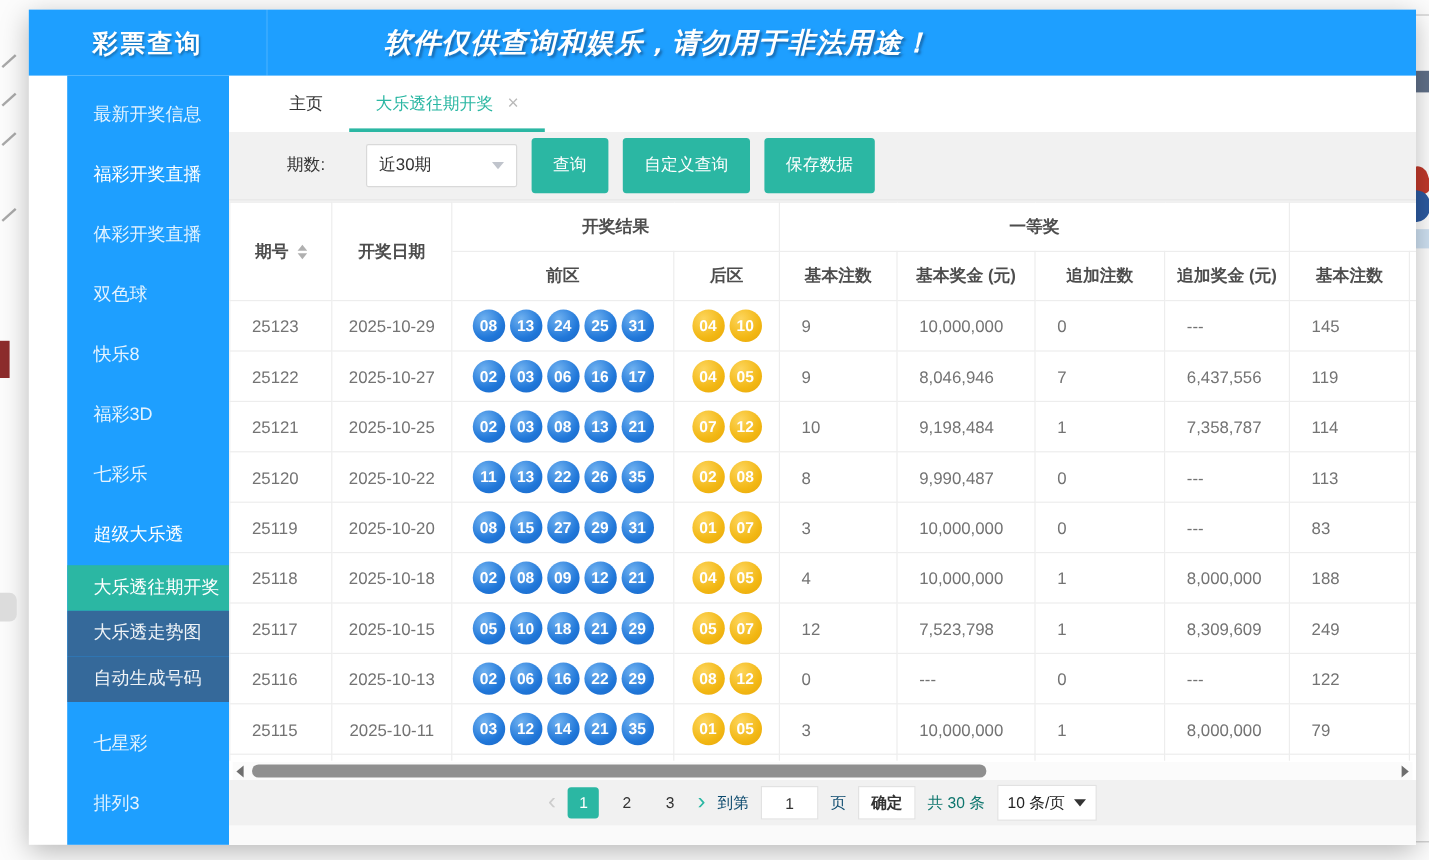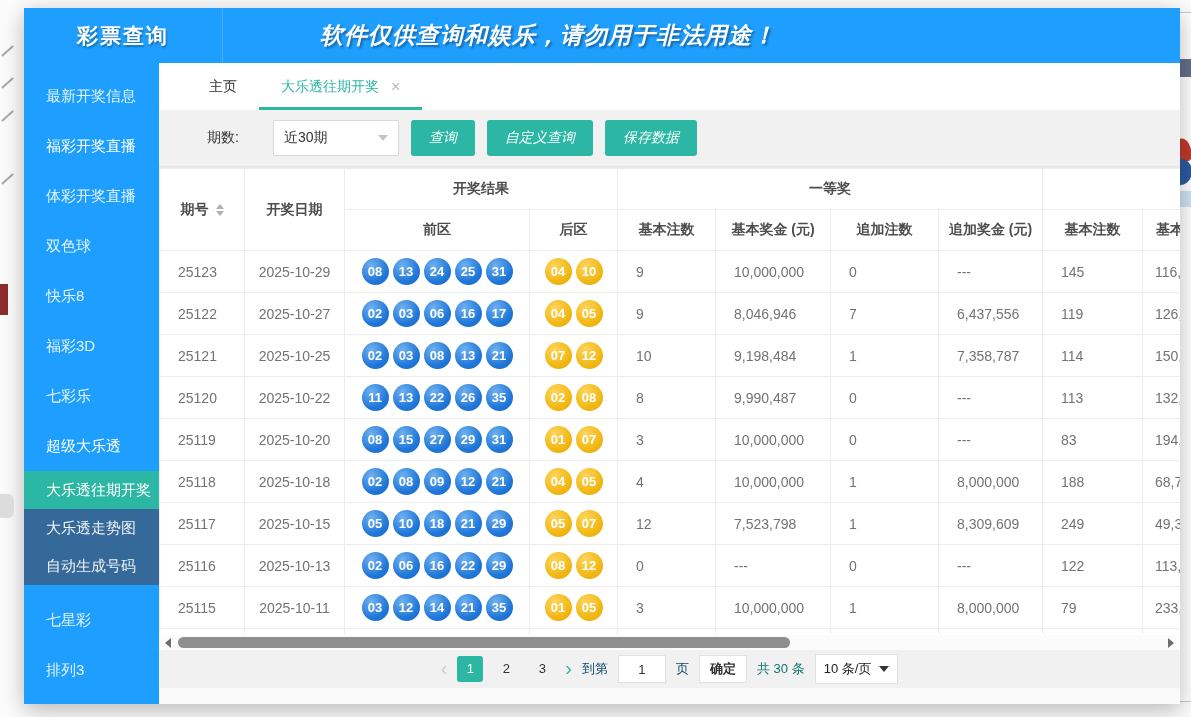--- a/index.html
+++ b/index.html
@@ -22,21 +22,21 @@
   .app-window{
     position:absolute;left:24px;top:8px;width:1156px;height:696px;background:#fff;
     box-shadow:0 6px 22px rgba(0,0,0,.28);z-index:2;display:flex;flex-direction:column;
   }
   
   .app-header{flex:0 0 55px;background:#1E9FFF;display:flex;align-items:center;position:relative;}
   .app-title-wrap{width:198px;height:100%;display:flex;align-items:center;justify-content:center;border-right:1px solid rgba(255,255,255,.18);}
   .app-title{color:#fff;font-size:21px;font-weight:700;letter-spacing:2px;text-shadow:1px 2px 2px rgba(0,0,0,.3);}
   .disclaimer{position:absolute;left:296px;top:0;height:55px;line-height:55px;color:#fff;font-size:23px;font-weight:700;font-style:italic;letter-spacing:1px;text-shadow:2px 2px 2px rgba(18,62,110,.55);white-space:nowrap;}
 
-  .app-body{flex:1;display:flex;min-height:0;}
+  .app-body{flex:1;display:flex;min-height:0;margin-left:32px;}
 
   
   .sidebar{flex:0 0 135px;background:#1E9FFF;padding-top:8px;overflow:hidden;}
   .side-item{height:50px;line-height:50px;padding-left:22px;color:rgba(255,255,255,.88);font-size:15px;cursor:pointer;white-space:nowrap;}
   .side-item.bright{color:#fff;font-weight:400;}
   .side-item.sub,.side-item.sub-active{height:38px;line-height:38px;background:#35699A;color:rgba(255,255,255,.92);}
   .side-item.sub-active{background:#2BB7A3;color:#fff;}
   .side-item.gap-top{margin-top:10px;}
 
   
@@ -47,21 +47,21 @@
   .tab{display:flex;align-items:center;padding:0 22px;font-size:14px;color:#333;position:relative;cursor:pointer;}
   .tab.active{color:#2BB7A3;}
   .tab.active::after{content:"";position:absolute;left:0;right:0;bottom:0;height:3px;background:#2BB7A3;}
   .tab .close{color:#b9b9b9;margin-left:12px;font-size:16px;line-height:1;}
 
   
   .querybar{flex:0 0 56px;background:#f1f1f1;border-bottom:1px solid #e6e6e6;display:flex;align-items:center;padding-left:48px;}
   .querybar .qlabel{font-size:14px;color:#333;}
   .select-box{width:104px;height:34px;background:#fff;border:1px solid #d9d9d9;border-radius:2px;display:flex;align-items:center;justify-content:space-between;padding:0 10px;font-size:14px;color:#333;margin-left:34px;cursor:pointer;}
   .caret-down{width:0;height:0;border-left:5px solid transparent;border-right:5px solid transparent;border-top:6px solid #c0c4cc;}
-  .btn{height:36px;background:#2BB7A3;color:#fff;border:none;border-radius:3px;font-size:14px;padding:0 18px;margin-left:12px;cursor:pointer;font-style:italic;}
+  .btn{height:46px;background:#2BB7A3;color:#fff;border:none;border-radius:3px;font-size:14px;padding:0 18px;margin-left:12px;cursor:pointer;}
   .btn:first-of-type{margin-left:12px;}
 
   
   .table-viewport{flex:0 0 466px;overflow:hidden;border-top:1px solid #eaeaea;}
   table{border-collapse:collapse;table-layout:fixed;width:1100px;}
   th,td{border:1px solid #ededed;font-size:14px;overflow:hidden;white-space:nowrap;}
   th{height:38px;color:#4d4d4d;font-weight:700;text-align:center;background:#fff;}
   th.th-cut{text-align:left;padding-left:13px;}
   td{height:39px;color:#737373;}
   .th-flex{display:flex;align-items:center;justify-content:center;gap:7px;}

